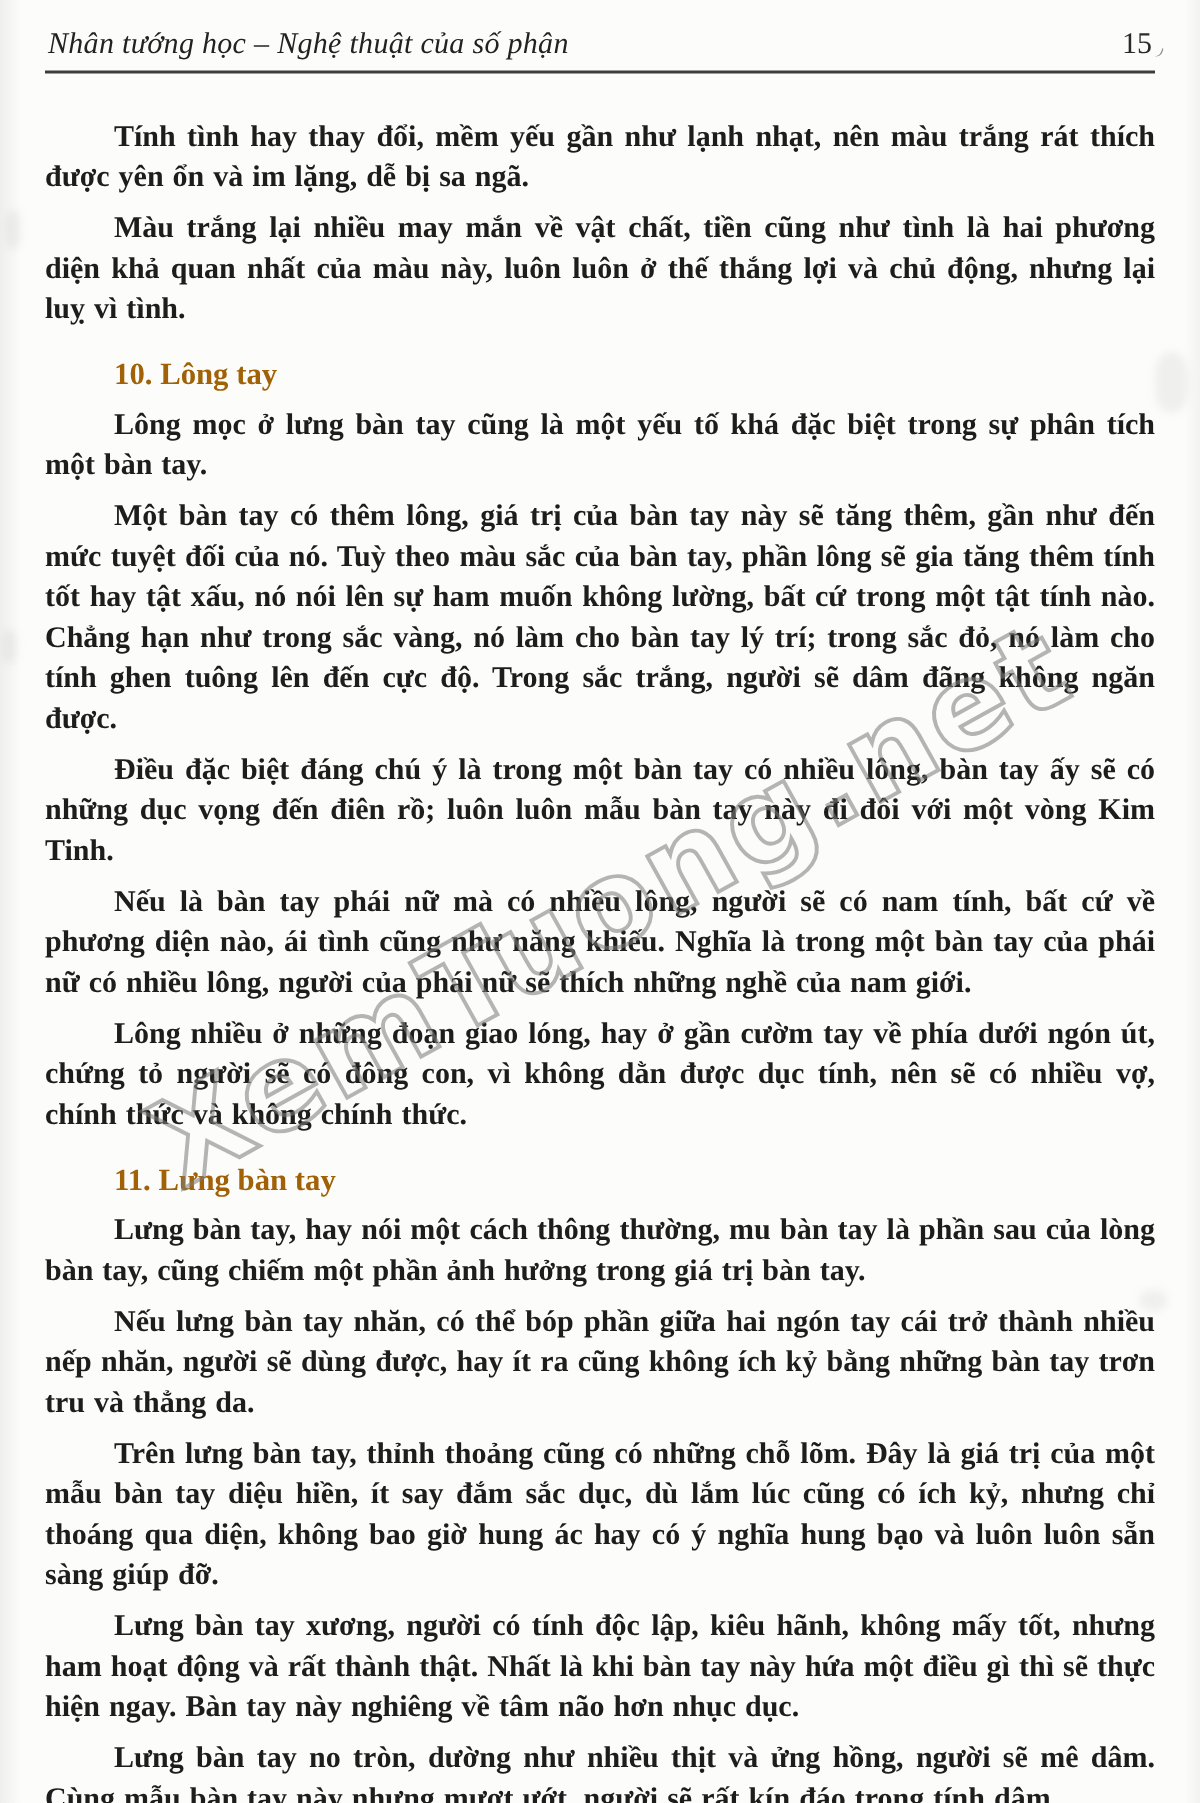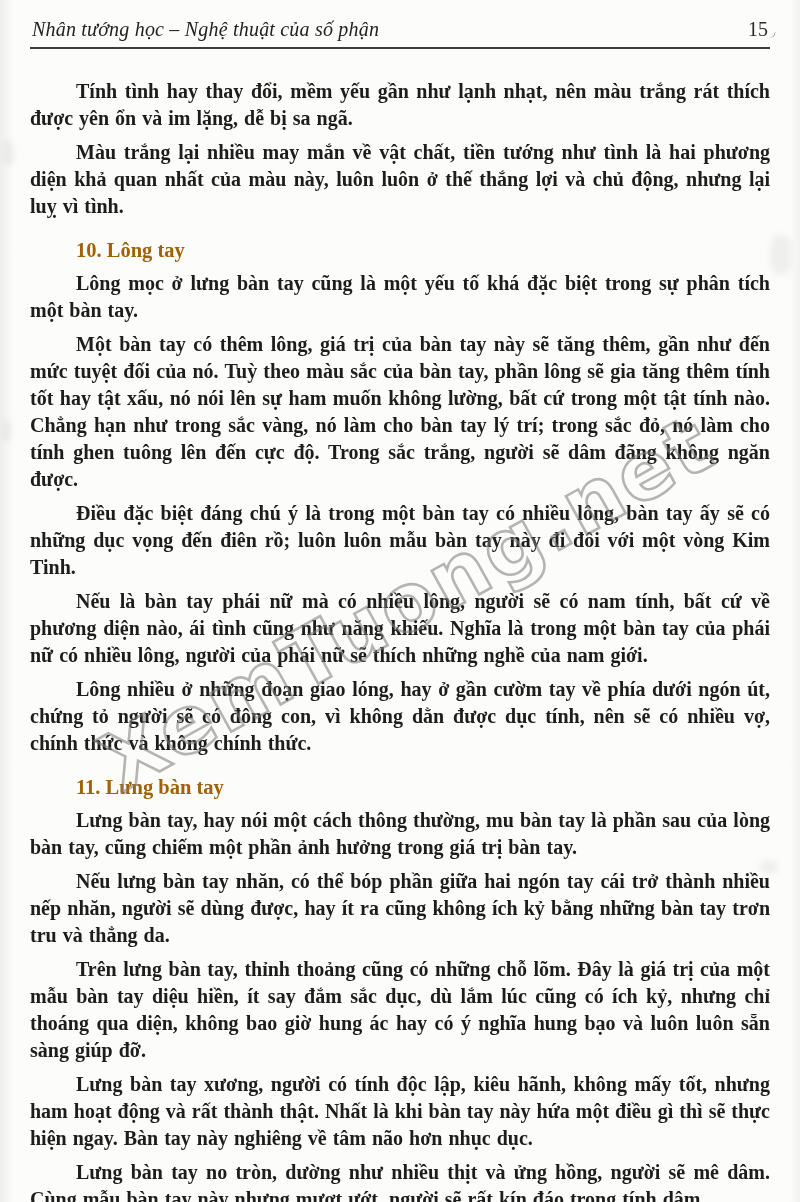--- a/index.html
+++ b/index.html
@@ -117,21 +117,21 @@
 
 <div class="page-inner">
   <div class="running-header">
     <span class="running-title">Nhân tướng học – Nghệ thuật của số phận</span>
     <span class="page-number">15</span>
   </div>
 
   <div class="content" id="content-root">
 
   <p class="para">Tính tình hay thay đổi, mềm yếu gần như lạnh nhạt, nên màu trắng rát thích được yên ổn và im lặng, dễ bị sa ngã.</p>
-      <p class="para">Màu trắng lại nhiều may mắn về vật chất, tiền tướng như tình là hai phương diện khả quan nhất của màu này, luôn luôn ở thế thắng lợi và chủ động, nhưng lại luỵ vì tình.</p>
+      <p class="para">Màu trắng lại nhiều may mắn về vật chất, tiền cũng như tình là hai phương diện khả quan nhất của màu này, luôn luôn ở thế thắng lợi và chủ động, nhưng lại luỵ vì tình.</p>
       <h2 class="heading">10. Lông tay</h2>
       <p class="para">Lông mọc ở lưng bàn tay cũng là một yếu tố khá đặc biệt trong sự phân tích một bàn tay.</p>
       <p class="para">Một bàn tay có thêm lông, giá trị của bàn tay này sẽ tăng thêm, gần như đến mức tuyệt đối của nó. Tuỳ theo màu sắc của bàn tay, phần lông sẽ gia tăng thêm tính tốt hay tật xấu, nó nói lên sự ham muốn không lường, bất cứ trong một tật tính nào. Chẳng hạn như trong sắc vàng, nó làm cho bàn tay lý trí; trong sắc đỏ, nó làm cho tính ghen tuông lên đến cực độ. Trong sắc trắng, người sẽ dâm đãng không ngăn được.</p>
       <p class="para">Điều đặc biệt đáng chú ý là trong một bàn tay có nhiều lông, bàn tay ấy sẽ có những dục vọng đến điên rồ; luôn luôn mẫu bàn tay này đi đôi với một vòng Kim Tinh.</p>
       <p class="para">Nếu là bàn tay phái nữ mà có nhiều lông, người sẽ có nam tính, bất cứ về phương diện nào, ái tình cũng như năng khiếu. Nghĩa là trong một bàn tay của phái nữ có nhiều lông, người của phái nữ sẽ thích những nghề của nam giới.</p>
       <p class="para">Lông nhiều ở những đoạn giao lóng, hay ở gần cườm tay về phía dưới ngón út, chứng tỏ người sẽ có đông con, vì không dằn được dục tính, nên sẽ có nhiều vợ, chính thức và không chính thức.</p>
       <h2 class="heading">11. Lưng bàn tay</h2>
       <p class="para">Lưng bàn tay, hay nói một cách thông thường, mu bàn tay là phần sau của lòng bàn tay, cũng chiếm một phần ảnh hưởng trong giá trị bàn tay.</p>
       <p class="para">Nếu lưng bàn tay nhăn, có thể bóp phần giữa hai ngón tay cái trở thành nhiều nếp nhăn, người sẽ dùng được, hay ít ra cũng không ích kỷ bằng những bàn tay trơn tru và thẳng da.</p>
       <p class="para">Trên lưng bàn tay, thỉnh thoảng cũng có những chỗ lõm. Đây là giá trị của một mẫu bàn tay diệu hiền, ít say đắm sắc dục, dù lắm lúc cũng có ích kỷ, nhưng chỉ thoáng qua diện, không bao giờ hung ác hay có ý nghĩa hung bạo và luôn luôn sẵn sàng giúp đỡ.</p>

